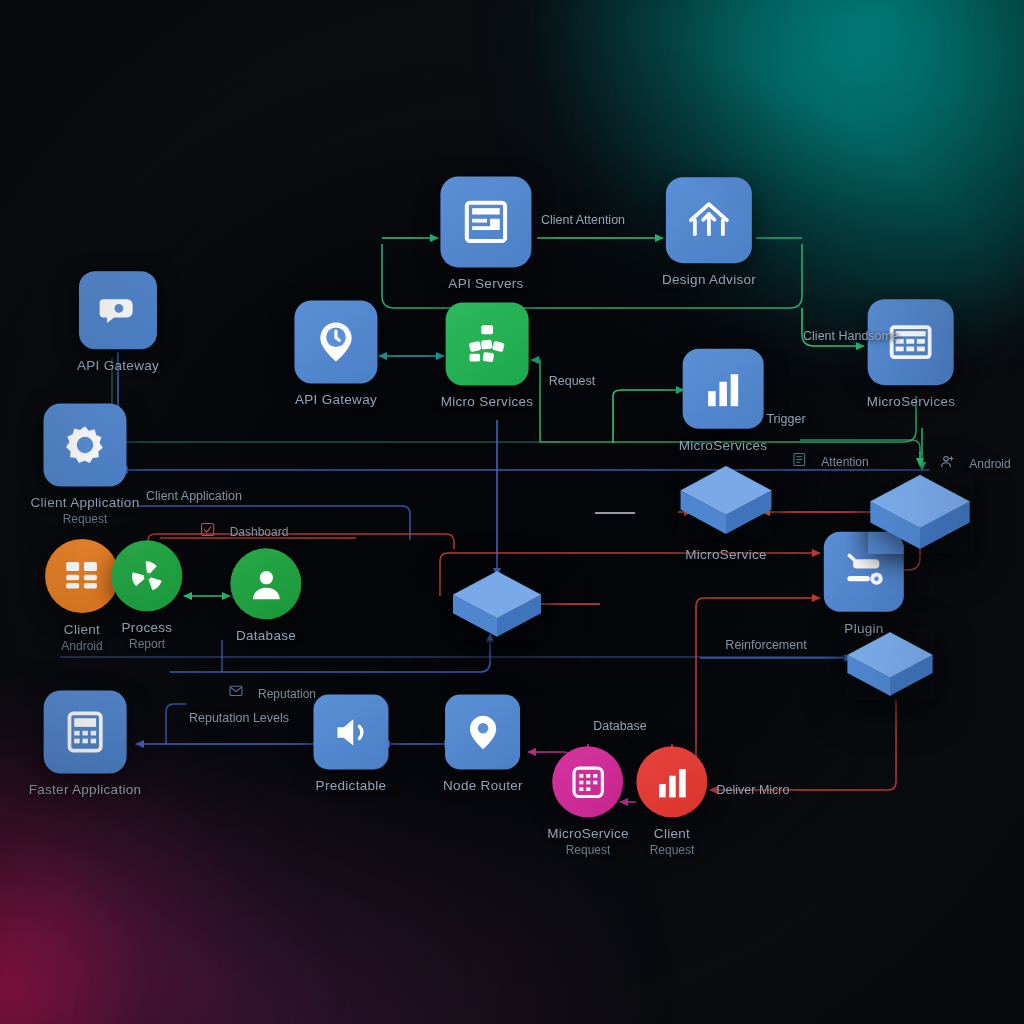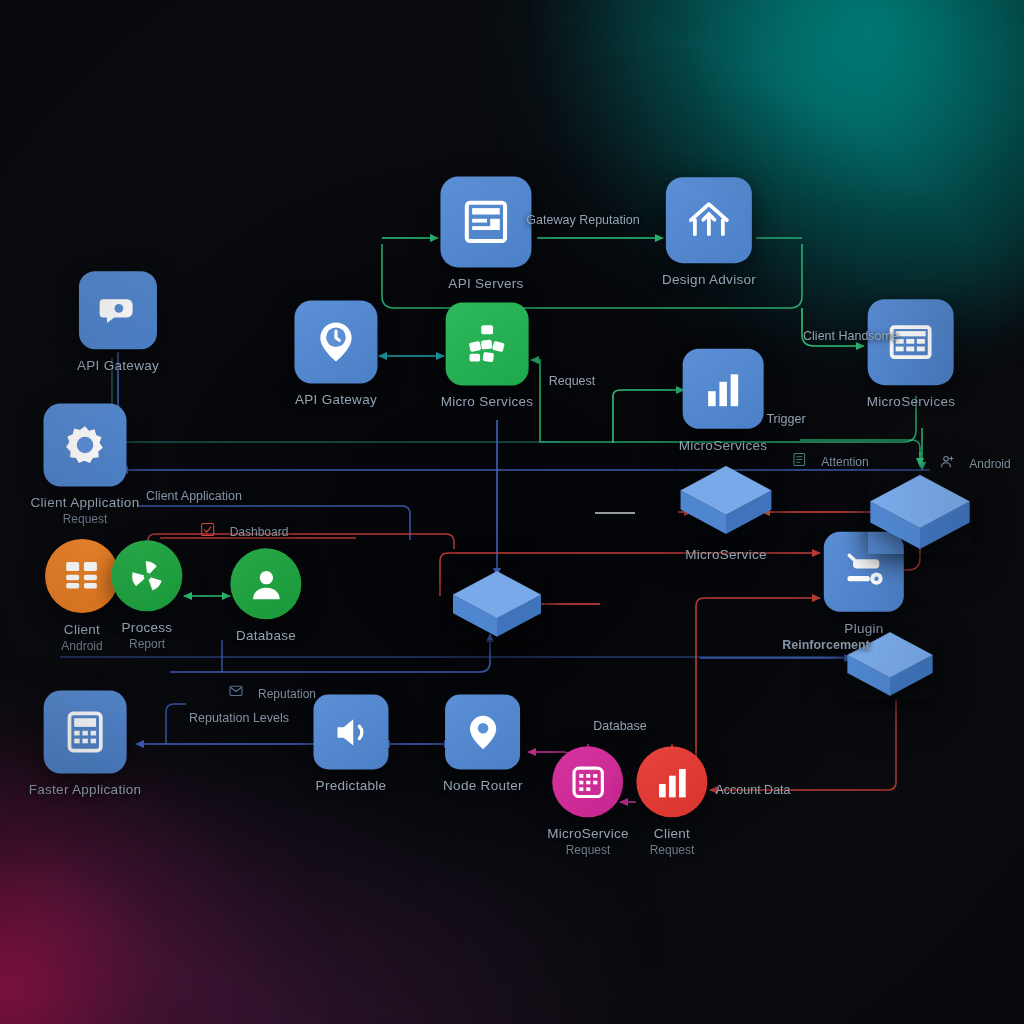--- a/index.html
+++ b/index.html
@@ -409,29 +409,29 @@
           <svg width="90" height="70.8" viewBox="0 0 150 118">
     <path d="M75 6 146 44 75 82 4 44z" fill="#79a9e8"></path>
     <path d="M4 44 75 82v30L4 74z" fill="#4f86cf"></path>
     <path d="M146 44 75 82v30l71-38z" fill="#3f74bd"></path>
     <path d="M75 6 146 44 75 82 4 44z" fill="none" stroke="#8cbaf0" stroke-width="1" opacity=".35"></path>
   </svg>
         </div>
       </div>
     </div>
   <div id="vignette"></div>
-<div class="elabel" style="left: 583px; top: 220px; color: rgb(147, 163, 179);">Gateway Reputation</div>
+<div class="elabel" style="left: 583px; top: 220px; color: rgb(147, 163, 179);">Client Attention</div>
     <div class="elabel" style="left: 572px; top: 381px; color: rgb(147, 163, 179);">Request</div>
     <div class="elabel two" style="left: 851px; top: 337px; color: rgb(147, 163, 179);">Client
 Handsome</div>
     <div class="elabel" style="left: 786px; top: 419px; color: rgb(147, 163, 179);">Trigger</div>
     <div class="elabel" style="left: 194px; top: 496px; color: rgb(133, 148, 164);">Client Application</div>
     <div class="elabel" style="left: 620px; top: 726px; color: rgb(147, 163, 179);">Database</div>
-    <div class="elabel" style="left: 753px; top: 790px; color: rgb(147, 163, 179);">Account Data</div>
-    <div class="elabel" style="left: 826px; top: 645px; color: rgb(133, 148, 164); font-weight: bold;">Reinforcement</div>
+    <div class="elabel" style="left: 753px; top: 790px; color: rgb(147, 163, 179);">Deliver Micro</div>
+    <div class="elabel" style="left: 766px; top: 645px; color: rgb(133, 148, 164);">Reinforcement</div>
     <div class="elabel" style="left: 239px; top: 718px; color: rgb(133, 148, 164);">Reputation Levels</div>
     <div class="mini" style="left: 244px; top: 531px; color: rgb(133, 148, 164);">
       <span><svg width="16" height="16" viewBox="0 0 24 24">
           <rect x="3" y="3" width="18" height="18" rx="2" stroke="#d9443c" fill="none" stroke-width="1.6"></rect>
           <path stroke="#d9443c" fill="none" stroke-width="1.6" stroke-linecap="round" d="M7 12.5 10.5 16 17 8"></path>
         </svg></span>
                <span>Dashboard</span>
     </div>
     <div class="mini" style="left: 830px; top: 461px; color: rgb(125, 140, 153);">
       <span><svg width="16" height="16" viewBox="0 0 24 24">

